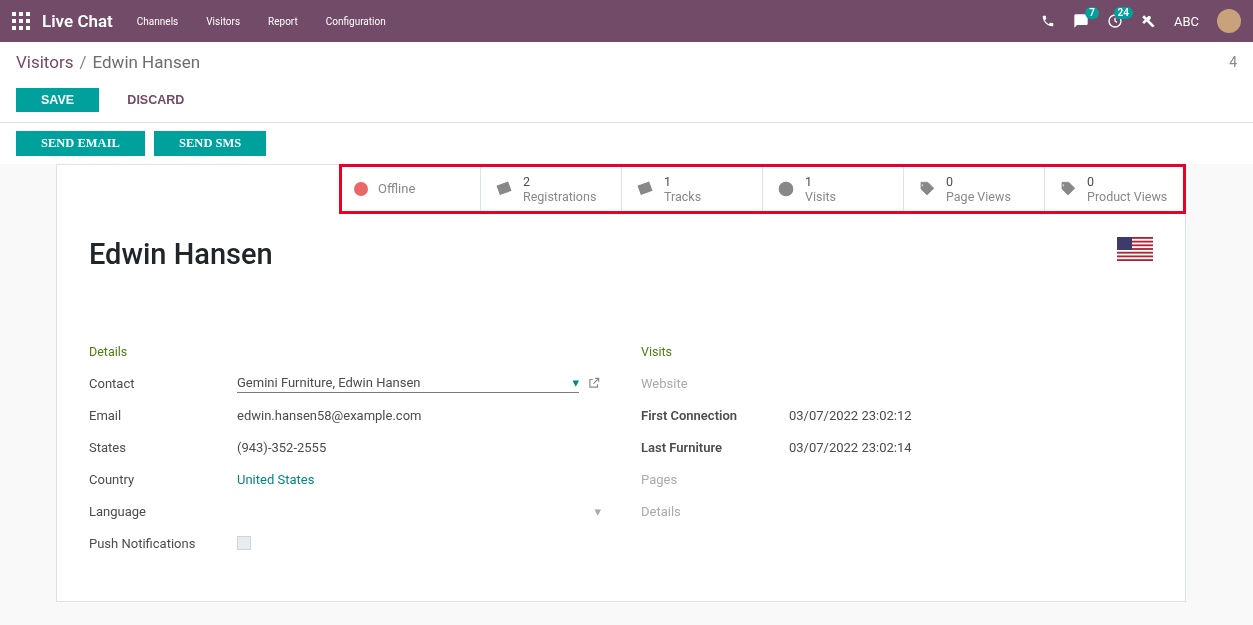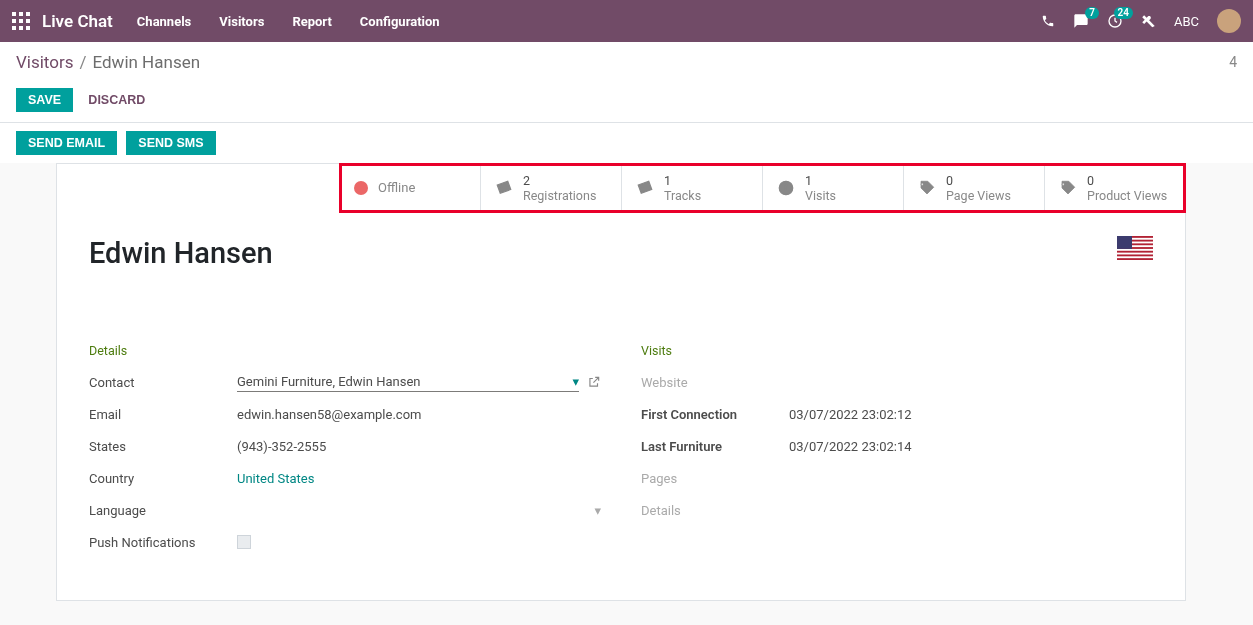--- a/index.html
+++ b/index.html
@@ -1,36 +1,36 @@
 <!DOCTYPE html>
 <html><head>
 <meta charset="utf-8">
 <style>
 * { box-sizing: border-box; margin: 0; padding: 0; }
 body { font-family: -apple-system, BlinkMacSystemFont, "Segoe UI", Roboto, "Helvetica Neue", Arial, sans-serif; font-size: 13px; color: #4c4c4c; background: #f9f9f9; width: 1253px; }
 .navbar { background: #714b67; color: #fff; height: 42px; display: flex; align-items: center; padding: 0 12px; }
 .navbar .apps-icon { width: 18px; height: 18px; margin-right: 12px; cursor: pointer; }
 .navbar .brand { font-size: 17px; font-weight: 600; margin-right: 24px; }
 .navbar .menu { display: flex; gap: 28px; }
-.navbar .menu a { color: #fff; text-decoration: none; font-size: 13px; cursor: pointer; font-weight: bold; }
+.navbar .menu a { color: #fff; text-decoration: none; font-size: 10px; cursor: pointer; }
 .navbar .right { margin-left: auto; display: flex; align-items: center; gap: 18px; }
 .navbar .right .icon { cursor: pointer; position: relative; display: flex; align-items: center; }
 .navbar .badge { position: absolute; top: -6px; right: -10px; background: #00a09d; color: #fff; font-size: 10px; border-radius: 8px; padding: 1px 4px; line-height: 1; font-weight: 600; }
 .navbar .avatar { width: 24px; height: 24px; border-radius: 50%; background: #c9a27c; display: inline-block; }
 .breadcrumb-row { background: #fff; padding: 10px 16px 8px; display: flex; align-items: center; }
 .breadcrumb-row .bc-link { color: #714b67; font-size: 17px; cursor: pointer; }
 .breadcrumb-row .bc-sep { color: #888; margin: 0 6px; font-size: 17px; }
 .breadcrumb-row .bc-current { color: #6d6d6d; font-size: 17px; }
 .breadcrumb-row .right-count { margin-left: auto; color: #888; font-size: 14px; }
 .actions-row { background: #fff; padding: 8px 16px 10px; border-bottom: 1px solid #dee2e6; }
-.btn { display: inline-block; padding: 5px 12px; font-size: 12.5px; font-weight: 600; border: none; cursor: pointer; text-transform: uppercase; }
+.btn { display: inline-block; padding: 5px 25px; font-size: 12.5px; font-weight: 600; border: none; cursor: pointer; text-transform: uppercase; }
 .btn-primary { background: #00a09d; color: #fff; }
 .btn-link { background: transparent; color: #714b67; }
 .sub-actions { background: #fff; padding: 8px 16px; }
-.sub-actions .btn { margin-right: 6px; }
+.sub-actions .btn { margin-right: 6px; font-family: Liberation Serif, serif; }
 .form-area { padding: 0 16px 40px 56px; }
 .sheet { background: #fff; border: 1px solid #dee2e6; max-width: 1130px; position: relative; }
 .stat-bar { display: flex; border-bottom: 1px solid #dee2e6; height: 48px; outline: 3px solid #e9002a; outline-offset: -2px; margin-left: 283px;}
 .stat-btn { flex: 1; display: flex; align-items: center; justify-content: flex-start; padding: 0 14px; border-left: 1px solid #dee2e6; cursor: pointer; gap: 10px; color: #888; }
 .stat-btn:first-child { border-left: none; }
 .stat-btn .dot { width: 14px; height: 14px; border-radius: 50%; background: #eb6767; display: inline-block; }
 .stat-btn .stat-icon { width: 18px; height: 18px; fill: #888; stroke: #888; }
 .stat-text { display: flex; flex-direction: column; line-height: 1.2; font-size: 12.5px; }
 .stat-text .count { color: #4c4c4c; }
 .sheet-body { padding: 24px 32px 40px; position: relative; }

